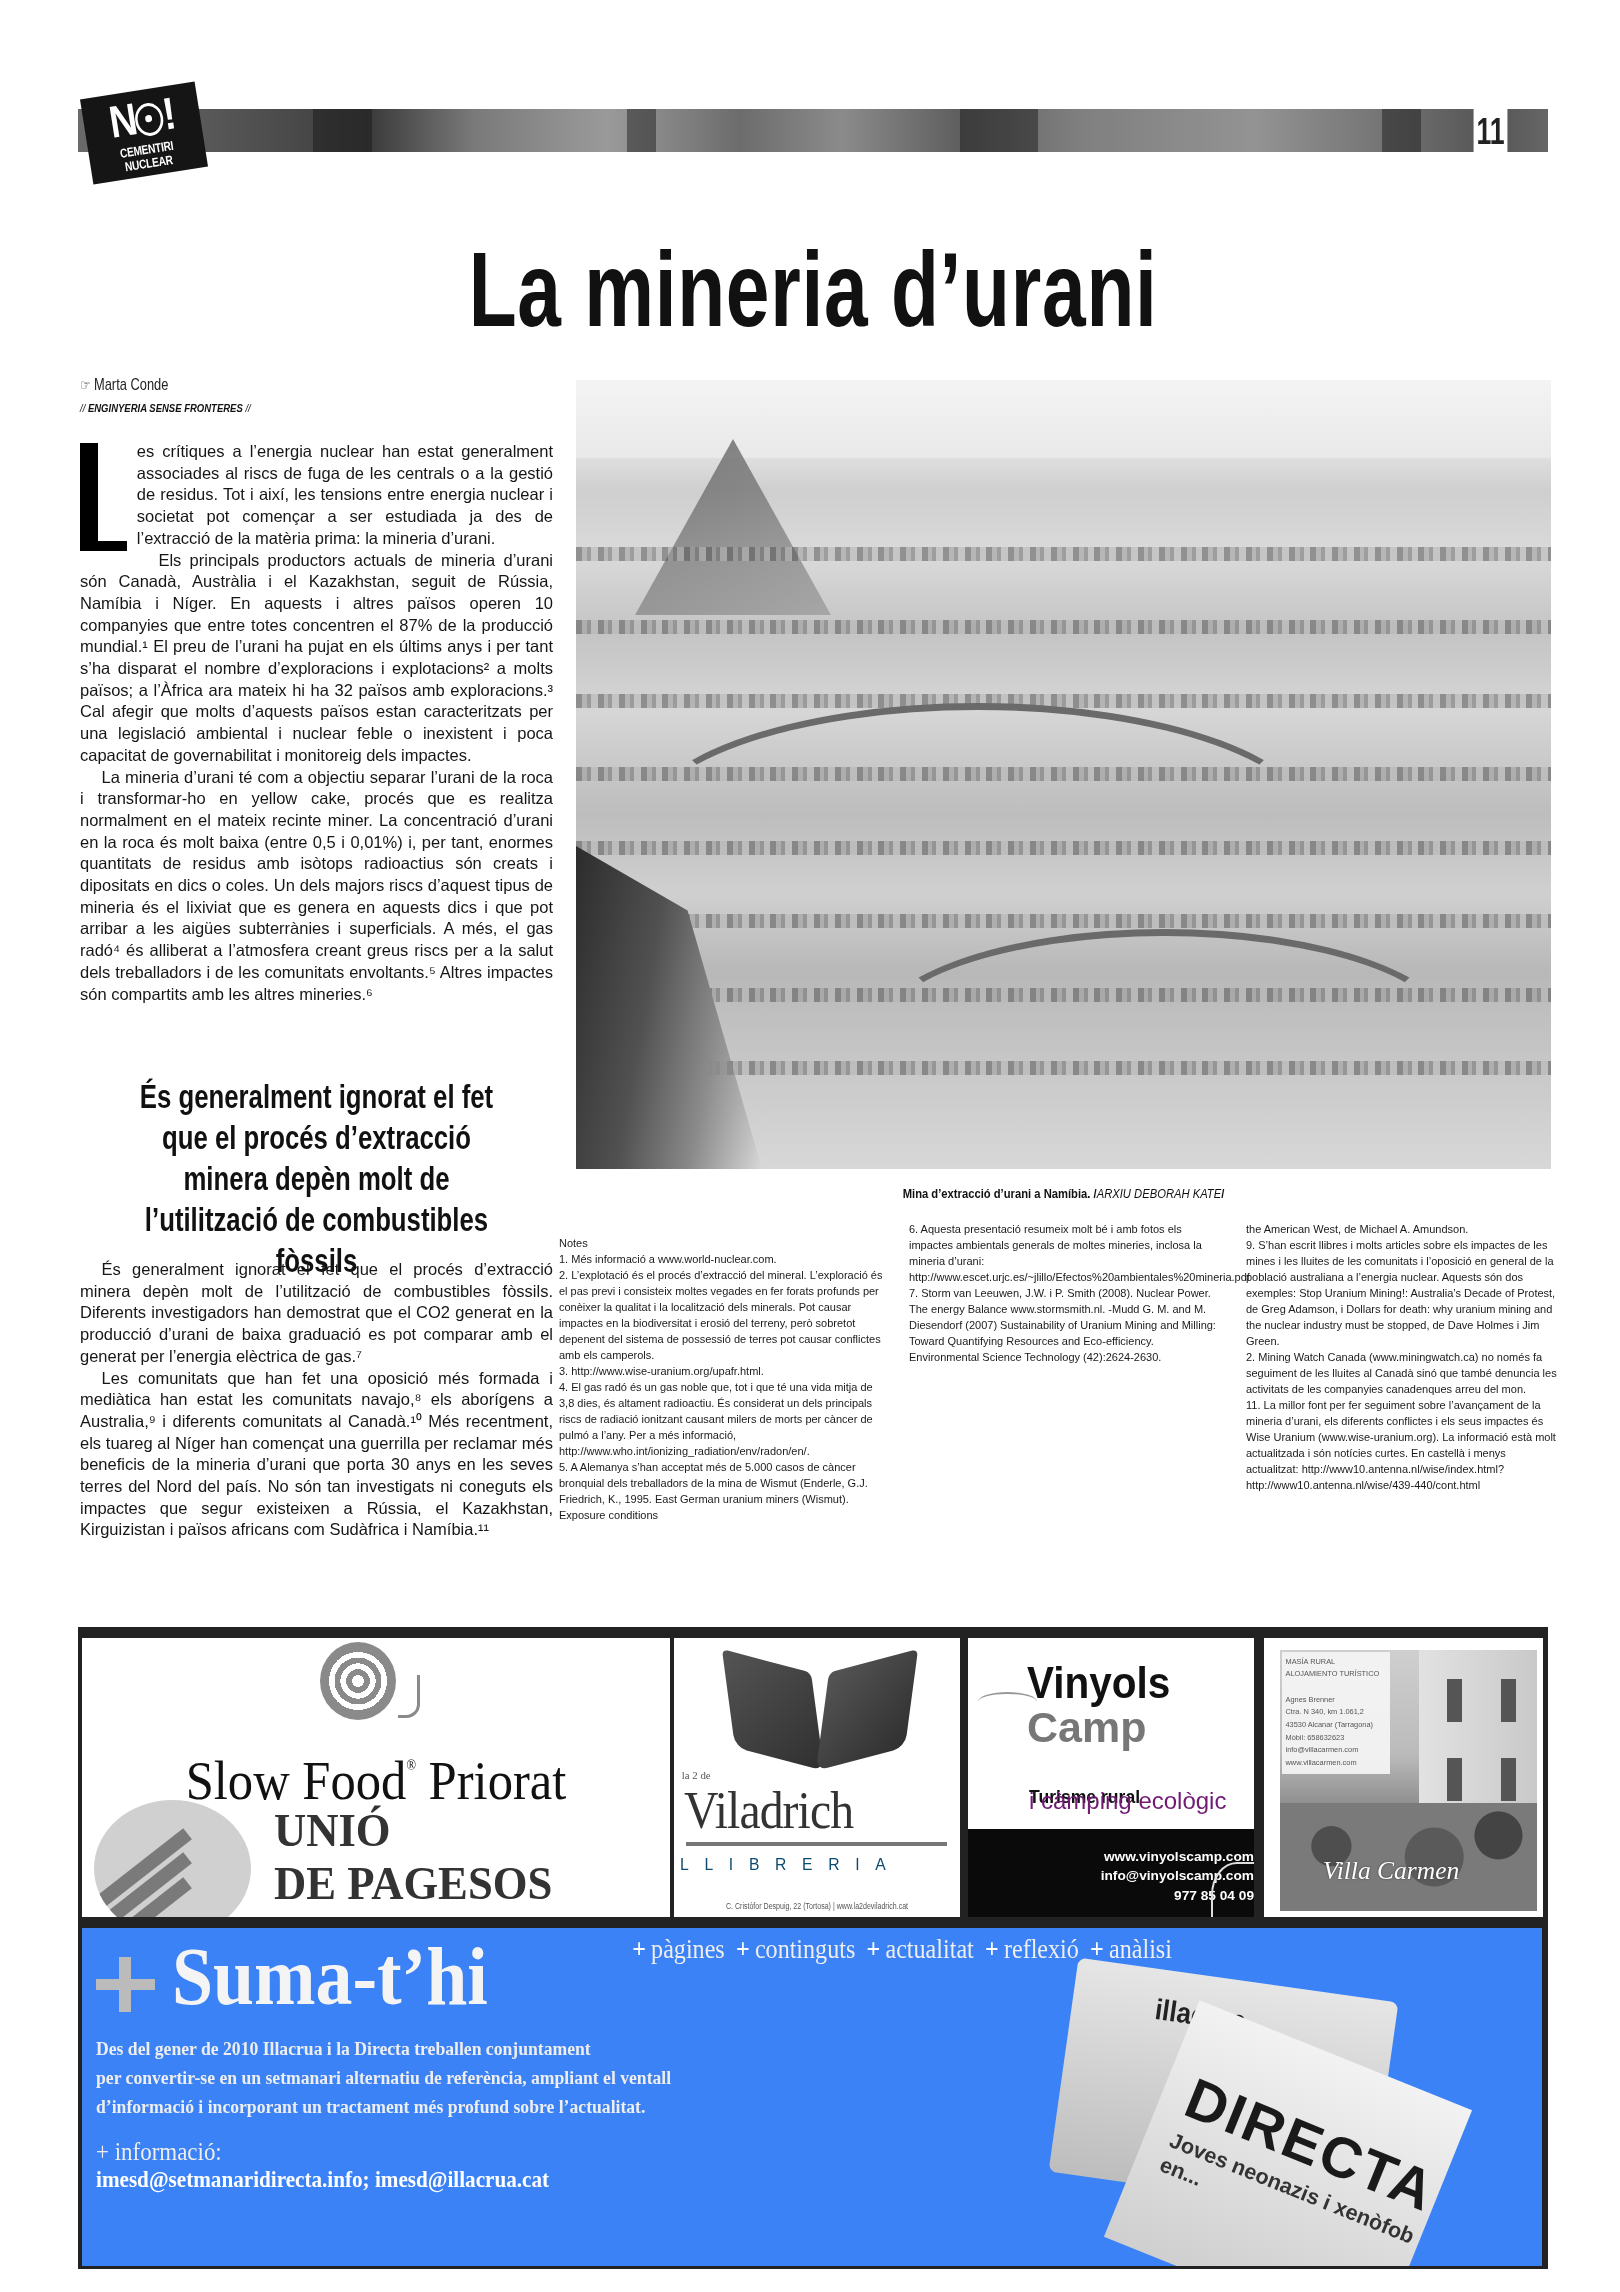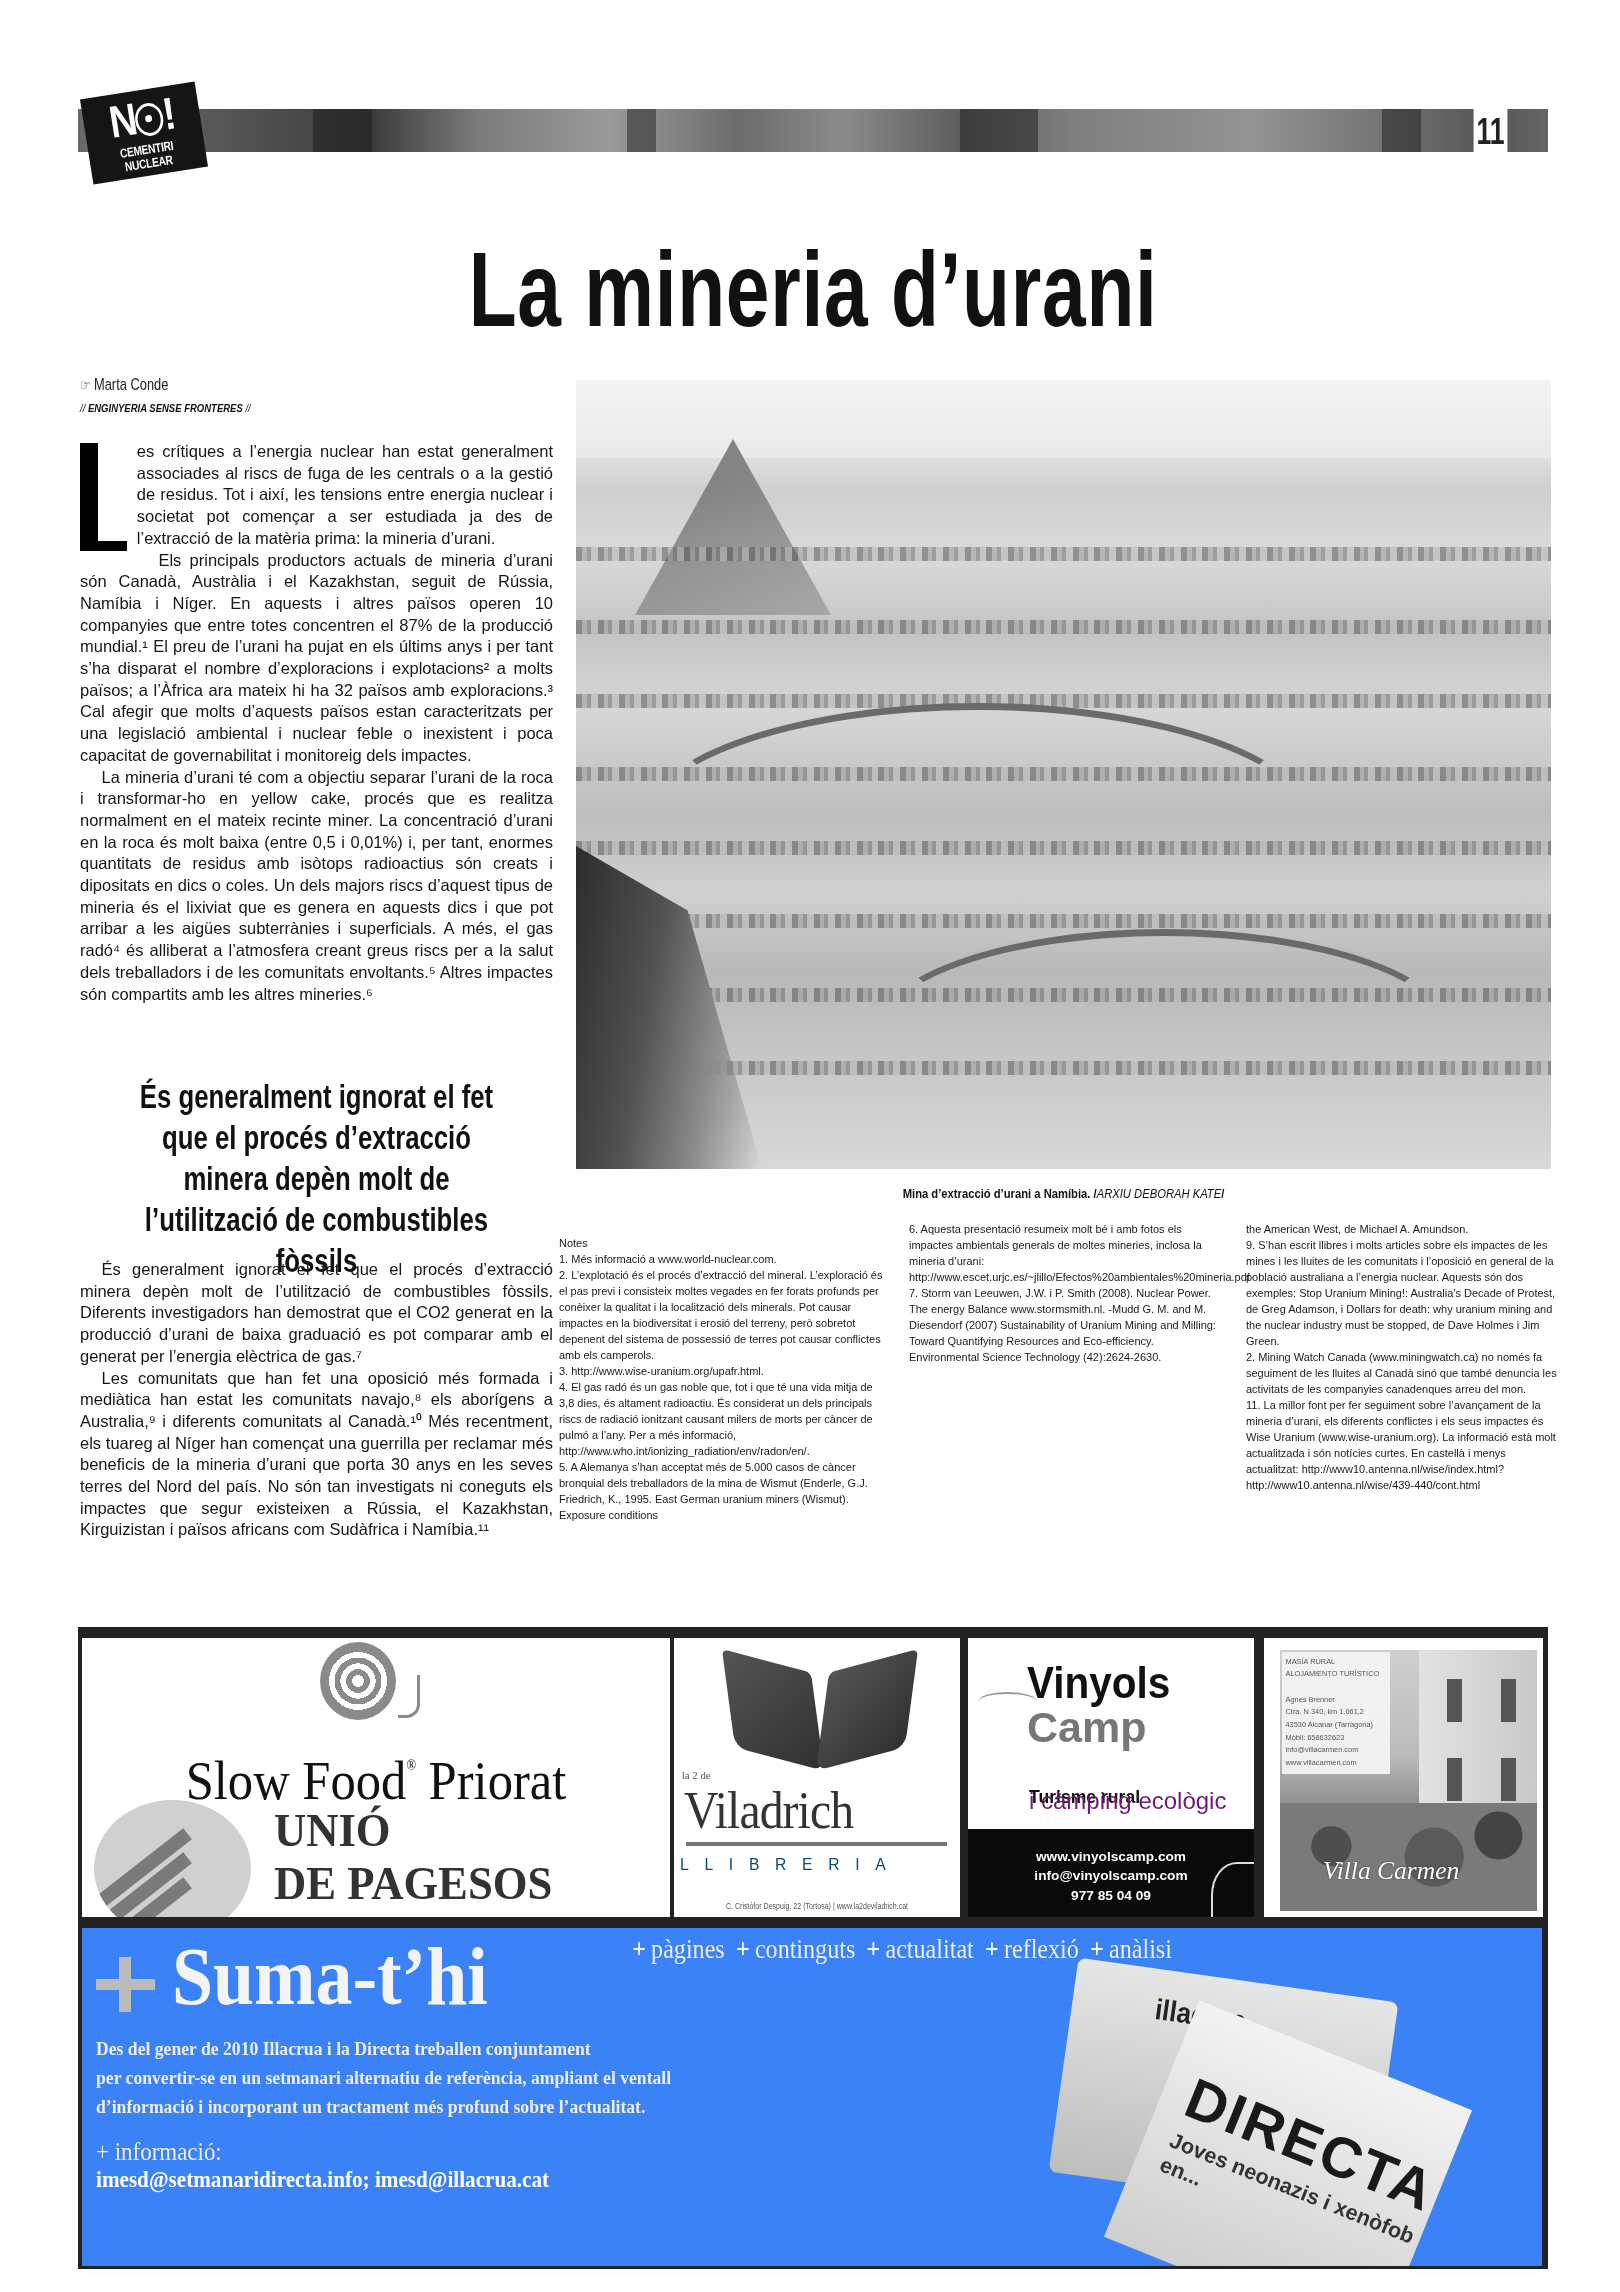--- a/index.html
+++ b/index.html
@@ -105,21 +105,21 @@
   .ad-vila .llib { position: absolute; left: 6px; top: 218px; width: 261px; text-align: justify; font-family: Liberation Sans, sans-serif; font-size: 15.7px; letter-spacing: 15.7px; color: #0c4a6e; }
   .ad-vila .addr { position: absolute; left: 0; top: 263px; width: 286px; text-align: center; font-size: 8.3px; color: #555; transform: scaleX(.85); }
 
   .ad-vinyols { left: 968px; top: 1638px; width: 286px; height: 279px; }
   .ad-vinyols .vtop { position: absolute; left: 0; top: 0; width: 286px; height: 191px; background: #fff; }
   .ad-vinyols .vbrand { position: absolute; left: 59px; top: 21.6px; font-weight: 700; font-size: 45px; line-height: 45px; color: #111; transform: scaleX(.9); transform-origin: left; }
   .ad-vinyols .vcamp { position: absolute; left: 59px; top: 67px; font-weight: 700; font-size: 43px; line-height: 45px; color: #777; }
   .ad-vinyols .vwave { position: absolute; left: 9.8px; top: 54px; width: 59px; height: 19.6px; border-top: 2px solid #999; border-radius: 50% 50% 0 0; }
   .ad-vinyols .tr1 { position: absolute; left: 61px; top: 125px; font-weight: 700; font-size: 17.6px; color: #111; margin-top: 24px; }
   .ad-vinyols .tr2 { position: absolute; left: 61px; top: 149px; font-size: 24px; color: #701a75; }
-  .ad-vinyols .vbot { position: absolute; left: 0; top: 191px; width: 286px; height: 88px; background: #0a0a0a; color: #fff; text-align: center; }
+  .ad-vinyols .vbot { position: absolute; left: 0; top: 191px; width: 286px; height: 88px; background: #0a0a0a; color: #fff; text-align: right; }
   .ad-vinyols .vbot div { font-weight: 700; font-size: 13.7px; line-height: 19.6px; }
   .ad-vinyols .vbot .first { padding-top: 17.6px; }
   .ad-vinyols .swirl { position: absolute; right: 0; bottom: 0; width: 43px; height: 55px; border: 2px solid #ddd; border-right: none; border-bottom: none; border-radius: 60% 0 0 0; }
 
   .ad-villa { left: 1264px; top: 1638px; width: 279px; height: 279px; }
   .ad-villa .vphoto { position: absolute; left: 15.7px; top: 11.8px; width: 257px; height: 261px; background: linear-gradient(180deg, #cfcfcf 0%, #bbb 40%, #8d8d8d 60%, #6f6f6f 80%, #8a8a8a 100%); }
   .ad-villa .vphoto .facade { position: absolute; right: 0; top: 0; width: 118px; height: 196px; background: linear-gradient(90deg, #e2e2e2, #c9c9c9); }
   .ad-villa .vphoto .win { position: absolute; width: 15.7px; height: 43px; background: #555; }
   .ad-villa .vphoto .plants { position: absolute; left: 0; bottom: 0; width: 100%; height: 108px; background: radial-gradient(circle at 20% 40%, #4e4e4e 0 19.6px, transparent 20.6px), radial-gradient(circle at 60% 50%, #5a5a5a 0 29px, transparent 30px), radial-gradient(circle at 85% 30%, #444 0 23.5px, transparent 24.5px), #7a7a7a; }
   .ad-villa .vinfo { position: absolute; left: 17.6px; top: 13.7px; width: 108px; background: rgba(245,245,245,.92); padding: 3.9px; font-size: 7.4px; line-height: 12.7px; color: #555; }

